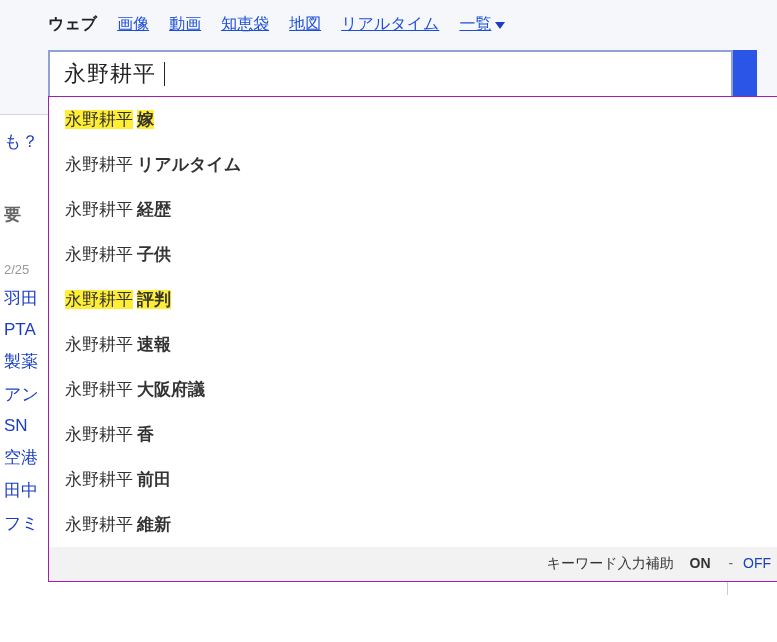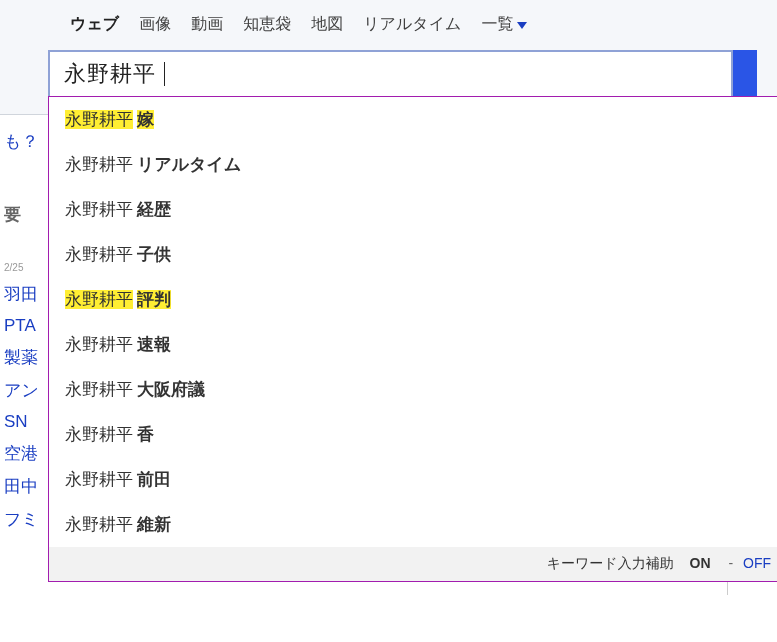--- a/index.html
+++ b/index.html
@@ -22,28 +22,28 @@
     }
     .tabs {
       position: absolute;
       top: 14px;
       left: 48px;
       display: flex;
       gap: 20px;
       font-size: 16px;
     }
     .tab {
-      color: #404040;
+      color: #1d4ed8;
       cursor: pointer;
+      text-decoration: underline;
     }
     .tab.active {
       color: #222;
       font-weight: bold;
       text-decoration: none;
-      margin-left: 22px;
     }
     .tab-more { display: inline-flex; align-items: center; gap: 4px; justify-content: flex-end; }
     .caret-down {
       width: 0; height: 0;
       border-left: 5px solid transparent;
       border-right: 5px solid transparent;
       border-top: 7px solid #1a3ec2;
       margin-top: 2px;
     }
     .search-wrap {
@@ -108,21 +108,21 @@
       position: absolute;
       left: 0;
       top: 120px;
       width: 48px;
       font-size: 17px;
       color: #1a3ec2;
     }
     .bg-left div { margin: 10px 0 0 4px; white-space: nowrap; overflow: hidden; }
     .bg-left .q { color: #1a3ec2; }
     .bg-left .gray { color: #666; font-weight: bold; }
-    .bg-left .date { color: #999; font-size: 10px; }
+    .bg-left .date { color: #999; font-size: 13px; }
     .bg-right {
       position: absolute;
       right: 20px;
       top: 115px;
       width: 30px;
       height: 480px;
       border-left: 1px solid #ccc;
       padding-top: 42px;
     }
     .bg-right .kw { color: #333; font-size: 12px; padding-left: 6px; }

